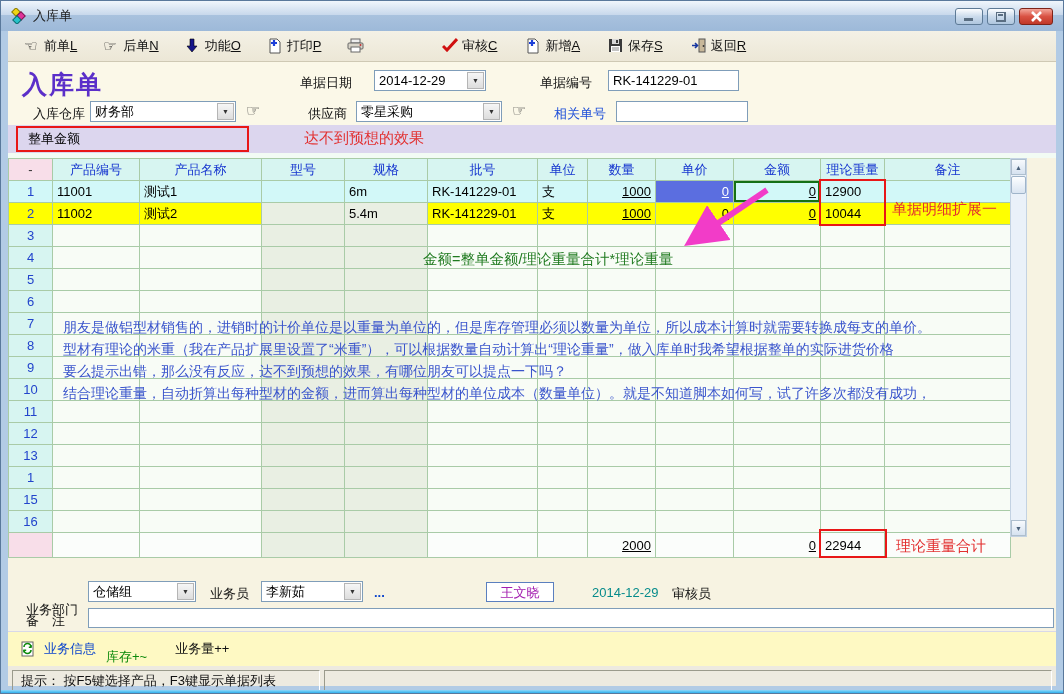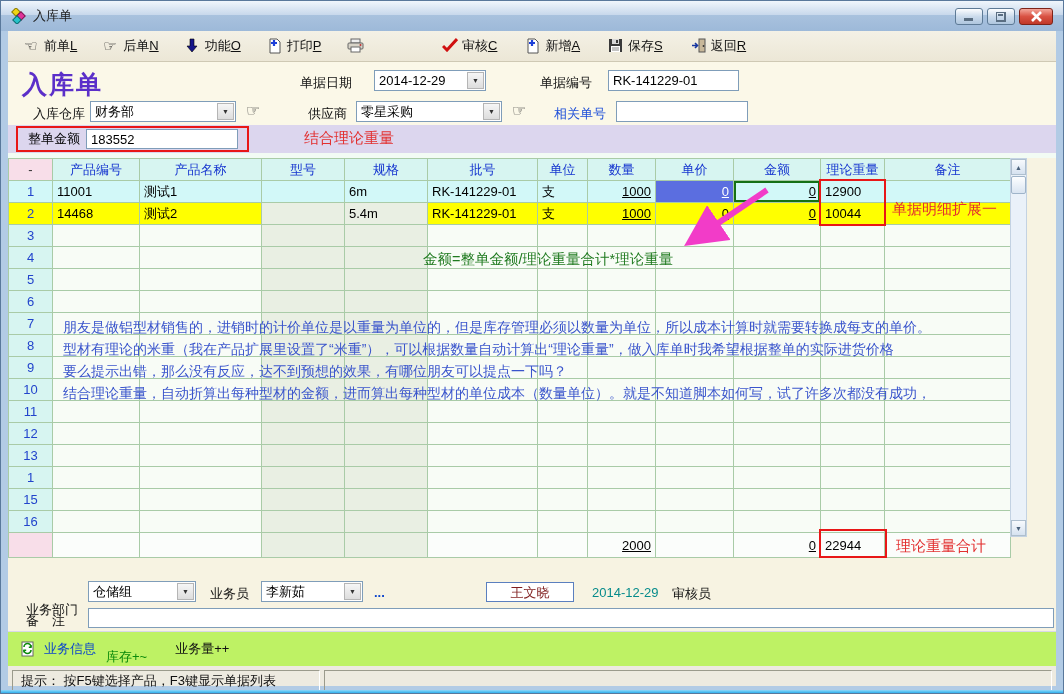--- a/index.html
+++ b/index.html
@@ -86,30 +86,30 @@
   .vscroll { position:absolute; left:1002px; top:0; width:17px; height:379px; background:#EAF1F9; border:1px solid #C3D2E2;
     display:flex; flex-direction:column; justify-content:space-between; }
   .sbtn { height:16px; background:linear-gradient(#F7FAFD,#D6E2F0); border:1px solid #AEBfCE; font-size:7px;
     color:#4A617A; display:flex; align-items:center; justify-content:center; }
   .sthumb { position:absolute; left:0; top:17px; width:15px; height:18px; background:linear-gradient(#FDFEFF,#D9E4F1);
     border:1px solid #9FB4C9; border-radius:2px; }
 
   
   .footer1 { flex:0 0 24px; margin-top:23px; position:relative; }
   .footer2 { flex:0 0 26px; position:relative; }
-  .inforow { flex:0 0 25px; position:relative; background:#bef264; border-top:1px solid #D8D8E8;
+  .inforow { flex:0 0 25px; position:relative; background:#fef9c3; border-top:1px solid #D8D8E8;
     display:flex; align-items:center; }
   .inforow .blue { color:#0B44CC; margin-left:8px; }
   .inforow .green { color:#0B8A0B; margin-left:10px;margin-top:16px; }
   .inforow .black { color:#111; margin-left:28px; }
   .statusbar { flex:1 1 auto; background:#EDEAE0; position:relative; padding-top:4px; }
   .spanel { position:absolute; top:4px; height:22px; border:1px solid; border-color:#9A9A8C #FFFFFF #FFFFFF #9A9A8C;
     display:flex; align-items:center; padding:0 8px; font-size:13px; color:#111; }
-  .makerbox { position:absolute; width:88px; height:20px; border:1px solid #5B7FBF; background:#fff;
-    color:#7f1d1d; text-align:center; line-height:19px; }
+  .makerbox { position:absolute; width:68px; height:20px; border:1px solid #5B7FBF; background:#fff;
+    color:#a21caf; text-align:center; line-height:19px; }
   .dots { color:#0B44CC; font-weight:bold; }
   .dateval { color:#068B8B; }
 
   .arrow-svg { left:655px; top:26px; width:130px; height:70px; }
 </style>
 </head>
 <body>
 
 <div class="window">
 
@@ -252,23 +252,22 @@
       </div>
       <span class="pointing" style="left:504px;top:39px;">☞</span>
 
       <span class="lbl teal" style="left:546px;top:43px;">相关单号</span>
       <input class="inp" style="left: 608px; top: 39px; width: 132px;" value="">
     </div>
 
     <div class="amountstrip">
       <div class="redbox-amount">
         <span class="lbl2">整单金额</span>
-        <input value="183552" style="">
-      </div>
-      <span class="red-note" style="left:296px;top:4px;">结合理论重量</span>
+      </div>
+      <span class="red-note" style="left:296px;top:4px;">达不到预想的效果</span>
     </div>
 
     <div class="spacer6"></div>
 
     <div class="gridarea">
       <table class="grid">
           <colgroup>
             <col style="width: 44px;">
             <col style="width: 87px;">
             <col style="width: 122px;">
@@ -306,21 +305,21 @@
               <td>RK-141229-01</td>
               <td>支</td>
               <td class="right">1000</td>
               <td class="right sel">0</td>
               <td class="right greenbox">0</td>
               <td>12900</td>
               <td></td>
             </tr>
             <tr class="row-yellow">
               <td class="rownum">2</td>
-              <td>14468</td>
+              <td>11002</td>
               <td>测试2</td>
               <td class="band"></td>
               <td class="band">5.4m</td>
               <td>RK-141229-01</td>
               <td>支</td>
               <td class="right">1000</td>
               <td class="right">0</td>
               <td class="right">0</td>
               <td>10044</td>
               <td></td>

